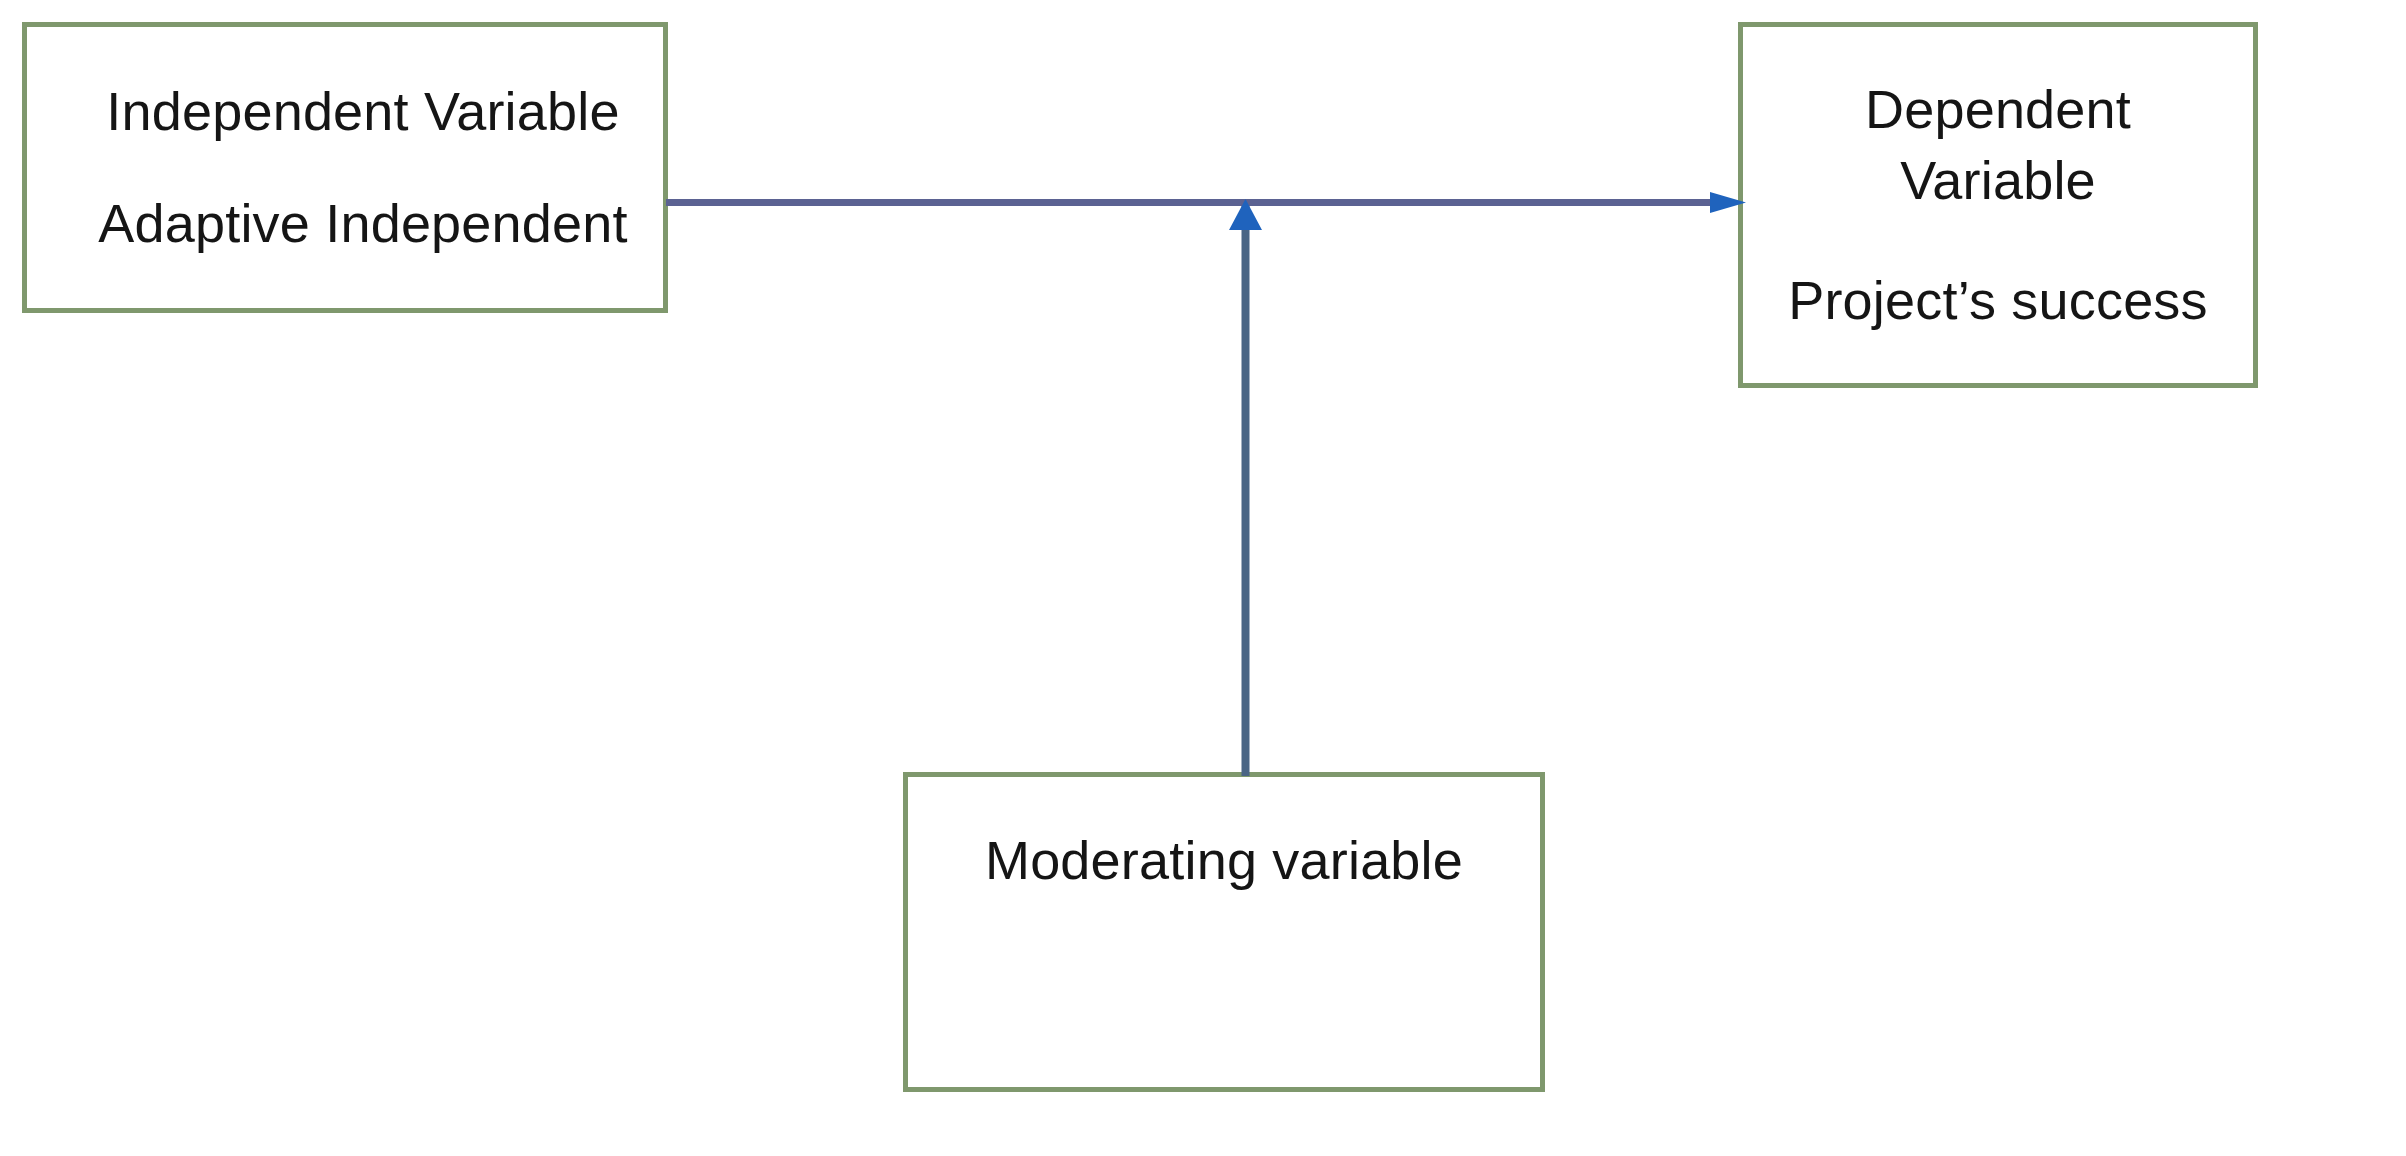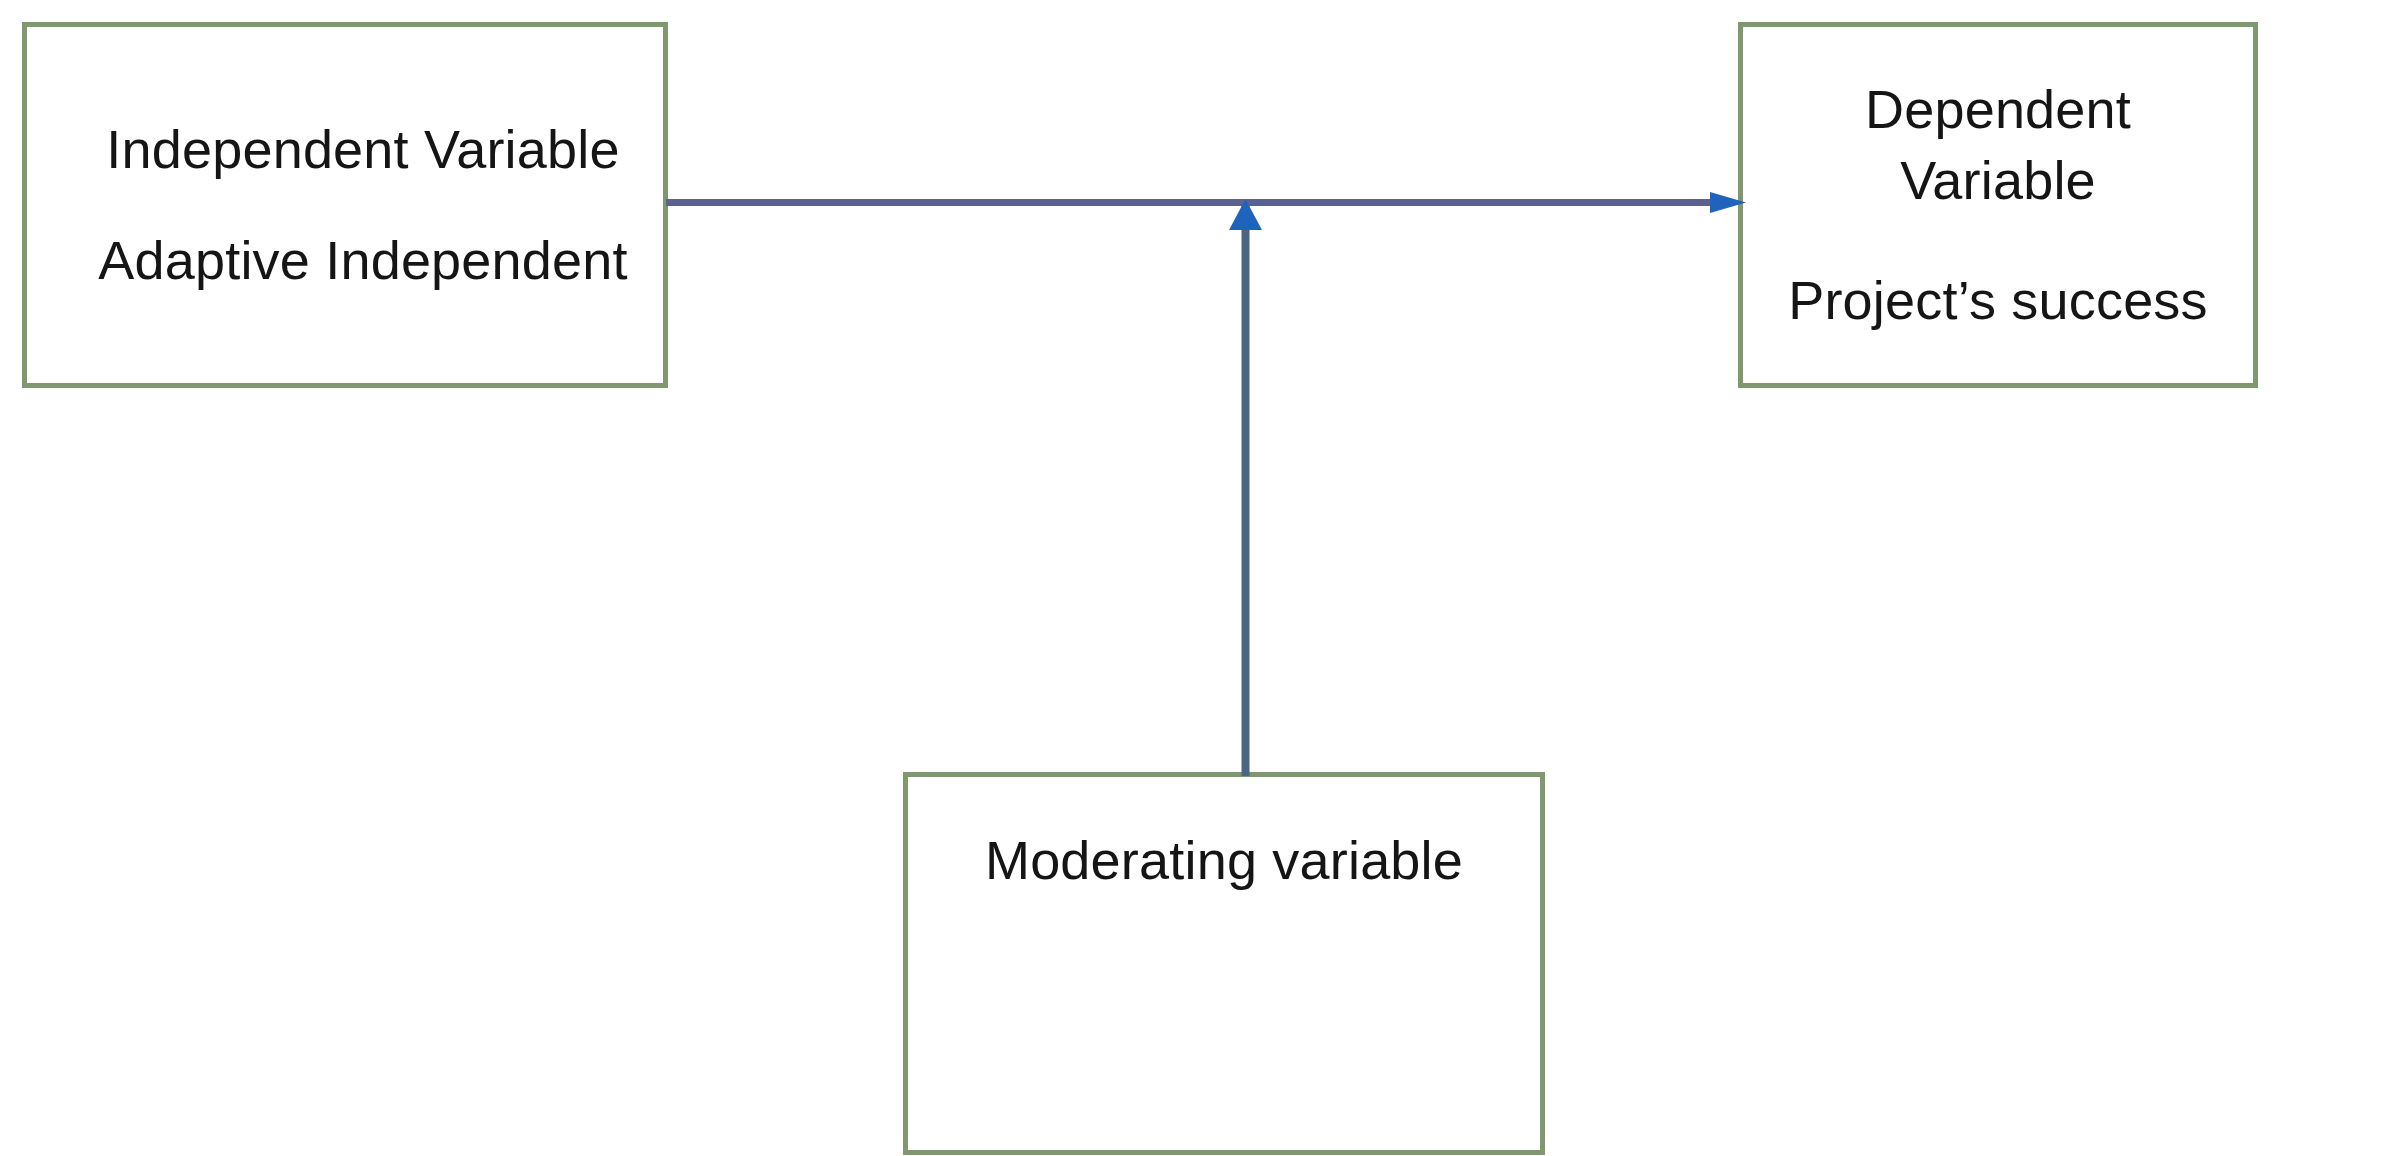--- a/index.html
+++ b/index.html
@@ -33,41 +33,41 @@
     line-height: 1.32;
     text-align: center;
     letter-spacing: 0.2px;
     white-space: pre-line;
   }
 
   #node-independent {
     left: 22px;
     top: 22px;
     width: 646px;
-    height: 366px;
+    height: 291px;
     padding-left: 58px;
     padding-right: 22px;
   }
   #node-independent .node-line.first { margin-bottom: 40px; }
 
   #node-dependent {
     left: 1738px;
     top: 22px;
     width: 520px;
     height: 366px;
     padding-left: 20px;
     padding-right: 20px;
   }
   #node-dependent .node-line.first { margin-bottom: 48px; }
 
   #node-moderating {
     left: 903px;
     top: 772px;
     width: 642px;
-    height: 383px;
+    height: 320px;
     padding-left: 18px;
     padding-right: 18px;
     justify-content: flex-start;
     padding-top: 48px;
   }
   #node-moderating .node-line.first { margin-bottom: 58px; }
 
   
   .connector { position: absolute; }
 

